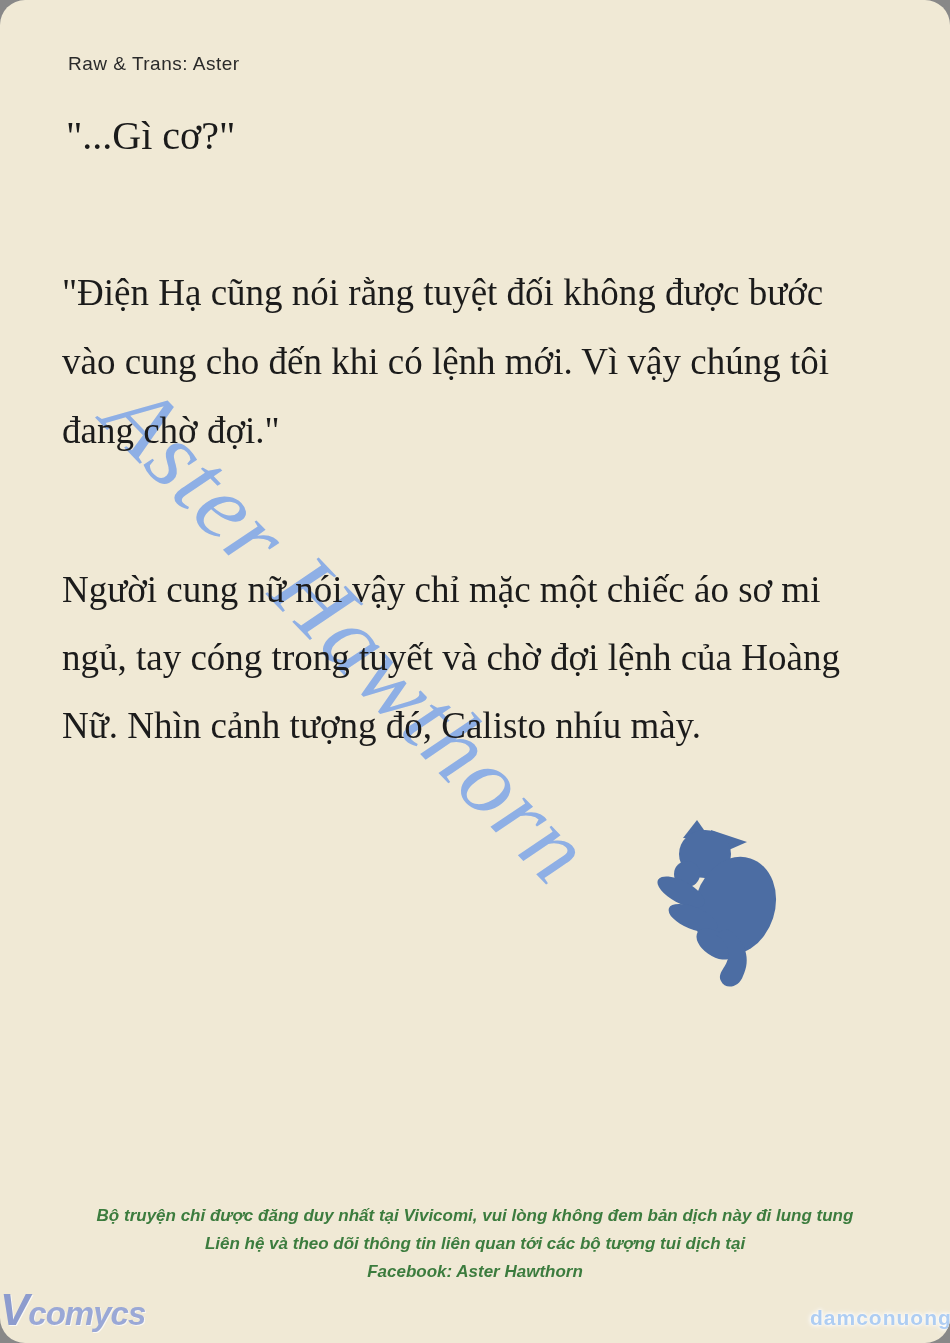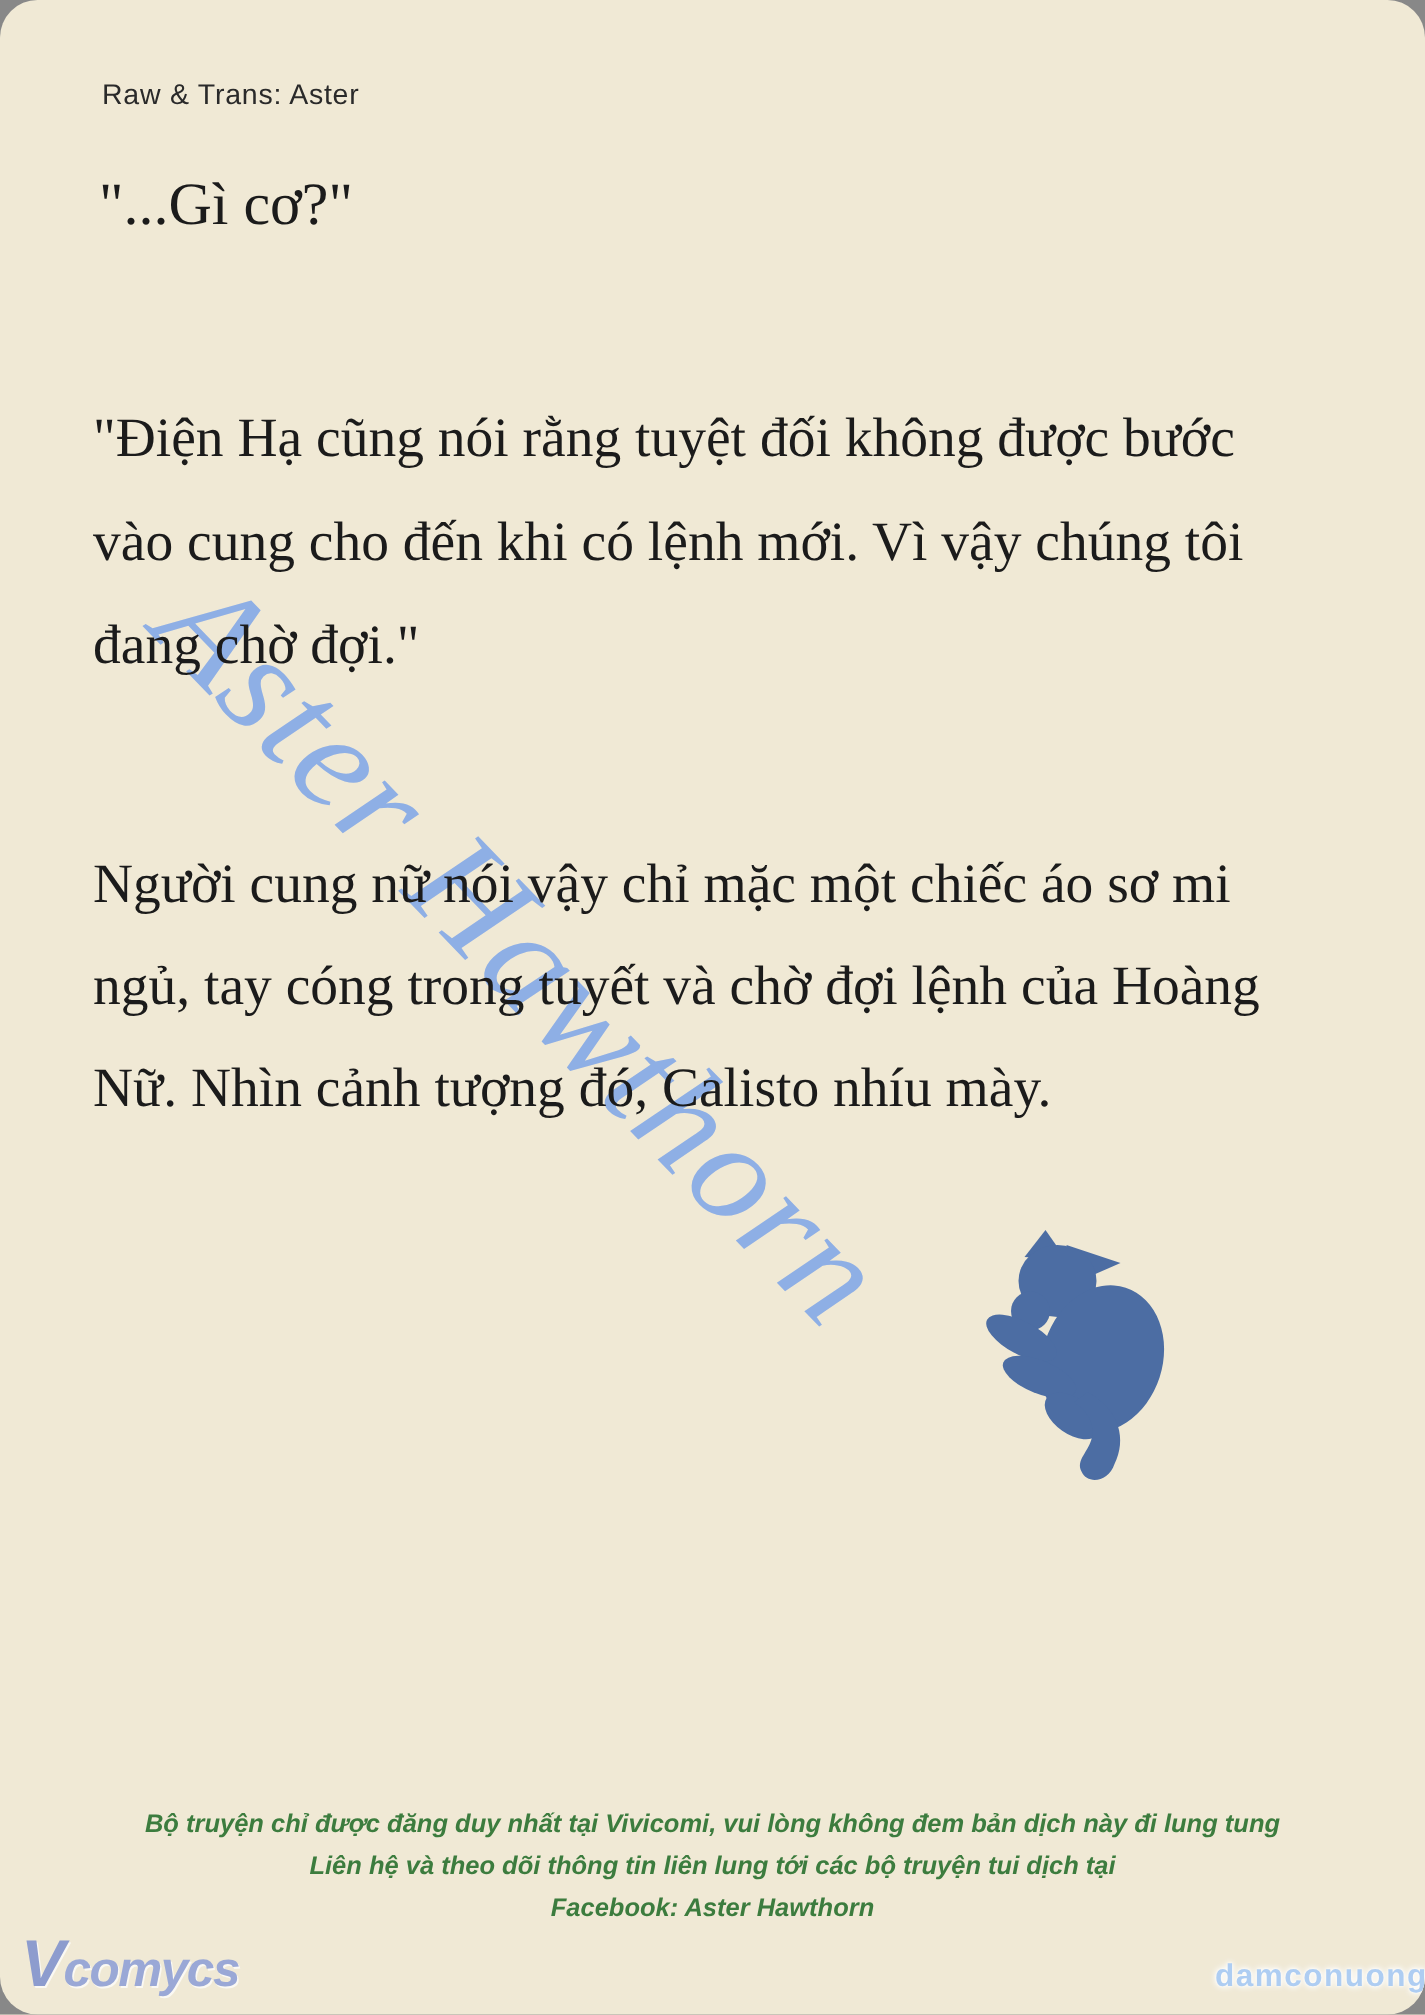--- a/index.html
+++ b/index.html
@@ -83,21 +83,21 @@
     font-family: "Liberation Sans", sans-serif;
     font-weight: bold;
     font-style: italic;
     font-size: 17px;
     line-height: 28px;
     color: var(--green);
     z-index: 4;
   }
   .vcomycs {
     position: absolute;
-    left: 14px; top: 1290px;
+    left: 0; top: 1290px;
     font-family: "Liberation Sans", sans-serif;
     font-weight: bold;
     font-style: italic;
     font-size: 33px;
     line-height: 40px;
     letter-spacing: -1px;
     color: var(--logo);
     text-shadow: 1px 1px 0 rgba(255,255,255,0.7);
     z-index: 4;
   }
@@ -150,21 +150,21 @@
       <ellipse class="fill" cx="82" cy="88" rx="40" ry="50" transform="rotate(18 82 88)"></ellipse>
       <ellipse class="fill" cx="28" cy="74" rx="26" ry="11" transform="rotate(28 28 74)"></ellipse>
       <ellipse class="fill" cx="40" cy="100" rx="26" ry="11" transform="rotate(22 40 100)"></ellipse>
       <ellipse class="fill" cx="62" cy="126" rx="21" ry="12" transform="rotate(35 62 126)"></ellipse>
       <path class="fill" d="M 72 110 C 94 122 98 142 90 158 C 86 170 72 172 68 163 C 64 155 73 150 75 140 C 77 129 70 121 63 117 Z"></path>
     </svg>
   </div>
 
   <div class="footer-notice">
     <div>Bộ truyện chỉ được đăng duy nhất tại Vivicomi, vui lòng không đem bản dịch này đi lung tung</div>
-    <div>Liên hệ và theo dõi thông tin liên lung tới các bộ truyện tui dịch tại</div>
+    <div>Liên hệ và theo dõi thông tin liên quan tới các bộ tượng tui dịch tại</div>
     <div>Facebook: Aster Hawthorn</div>
   </div>
 
   <div class="vcomycs">Vcomycs</div>
 
   <div class="corner-watermark">damconuong</div>
 
 </div>
 
 </body></html>

